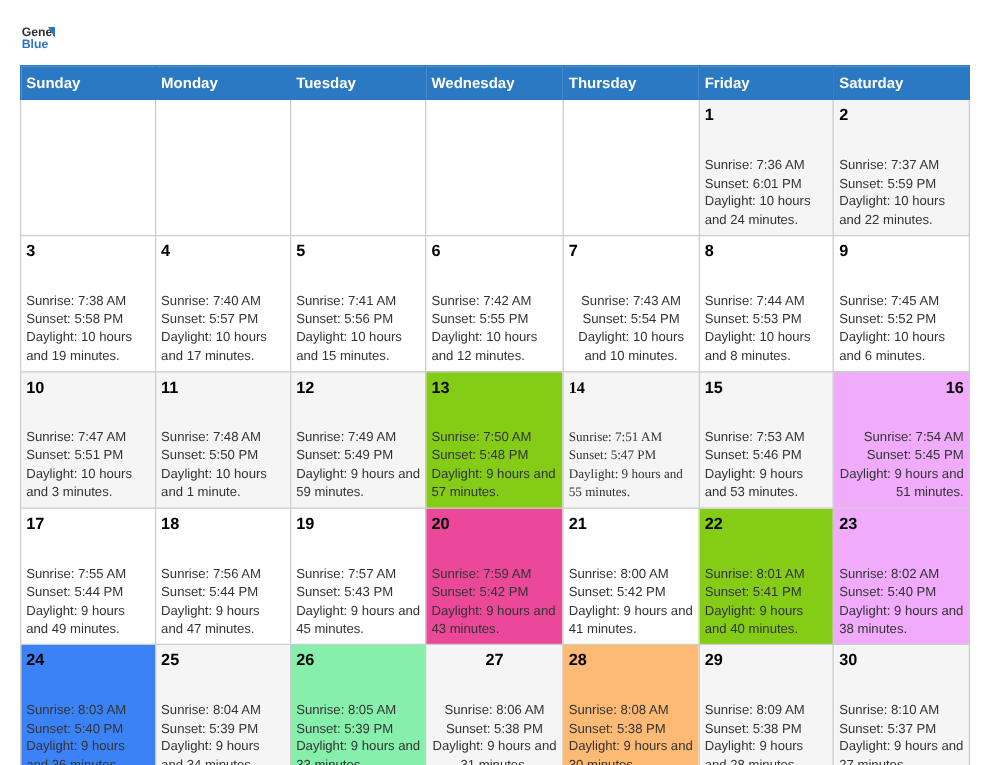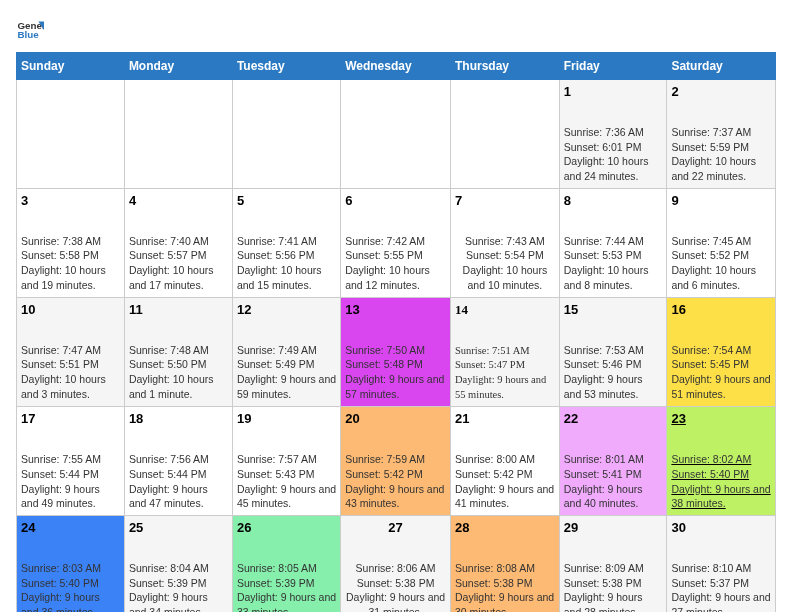--- a/index.html
+++ b/index.html
@@ -185,39 +185,39 @@
           <div class="day-info" style="white-space: pre-line;">Sunrise: 7:48 AM
 Sunset: 5:50 PM
 Daylight: 10 hours and 1 minute.</div>
         </td>
         <td style="background: rgb(245, 245, 245);">
           <div class="day-number">12</div>
           <div class="day-info" style="white-space: pre-line;">Sunrise: 7:49 AM
 Sunset: 5:49 PM
 Daylight: 9 hours and 59 minutes.</div>
         </td>
-        <td style="background: #d946ef;">
+        <td style="background: #84cc16;">
           <div class="day-number">13</div>
           <div class="day-info" style="white-space: pre-line;">Sunrise: 7:50 AM
 Sunset: 5:48 PM
 Daylight: 9 hours and 57 minutes.</div>
         </td>
         <td style="background: rgb(245, 245, 245); font-family: Liberation Serif, serif;">
           <div class="day-number">14</div>
           <div class="day-info" style="white-space: pre-line;">Sunrise: 7:51 AM
 Sunset: 5:47 PM
 Daylight: 9 hours and 55 minutes.</div>
         </td>
         <td style="background: rgb(245, 245, 245);">
           <div class="day-number">15</div>
           <div class="day-info" style="white-space: pre-line;">Sunrise: 7:53 AM
 Sunset: 5:46 PM
 Daylight: 9 hours and 53 minutes.</div>
         </td>
-        <td style="background: #fde047;">
+        <td style="background: #f0abfc; text-align: right;">
           <div class="day-number">16</div>
           <div class="day-info" style="white-space: pre-line;">Sunrise: 7:54 AM
 Sunset: 5:45 PM
 Daylight: 9 hours and 51 minutes.</div>
         </td>
       </tr>
       <tr>
         <td style="background: rgb(255, 255, 255);">
           <div class="day-number">17</div>
           <div class="day-info" style="white-space: pre-line;">Sunrise: 7:55 AM
@@ -229,39 +229,39 @@
           <div class="day-info" style="white-space: pre-line;">Sunrise: 7:56 AM
 Sunset: 5:44 PM
 Daylight: 9 hours and 47 minutes.</div>
         </td>
         <td style="background: rgb(255, 255, 255);">
           <div class="day-number">19</div>
           <div class="day-info" style="white-space: pre-line;">Sunrise: 7:57 AM
 Sunset: 5:43 PM
 Daylight: 9 hours and 45 minutes.</div>
         </td>
-        <td style="background: #fdba74;">
+        <td style="background: #ec4899;">
           <div class="day-number">20</div>
           <div class="day-info" style="white-space: pre-line;">Sunrise: 7:59 AM
 Sunset: 5:42 PM
 Daylight: 9 hours and 43 minutes.</div>
         </td>
         <td style="background: rgb(255, 255, 255);">
           <div class="day-number">21</div>
           <div class="day-info" style="white-space: pre-line;">Sunrise: 8:00 AM
 Sunset: 5:42 PM
 Daylight: 9 hours and 41 minutes.</div>
         </td>
-        <td style="background: #f0abfc;">
+        <td style="background: #84cc16;">
           <div class="day-number">22</div>
           <div class="day-info" style="white-space: pre-line;">Sunrise: 8:01 AM
 Sunset: 5:41 PM
 Daylight: 9 hours and 40 minutes.</div>
         </td>
-        <td style="background: #bef264; text-decoration: underline;">
+        <td style="background: #f0abfc;">
           <div class="day-number">23</div>
           <div class="day-info" style="white-space: pre-line;">Sunrise: 8:02 AM
 Sunset: 5:40 PM
 Daylight: 9 hours and 38 minutes.</div>
         </td>
       </tr>
       <tr>
         <td style="background: #3b82f6;">
           <div class="day-number">24</div>
           <div class="day-info" style="white-space: pre-line;">Sunrise: 8:03 AM

